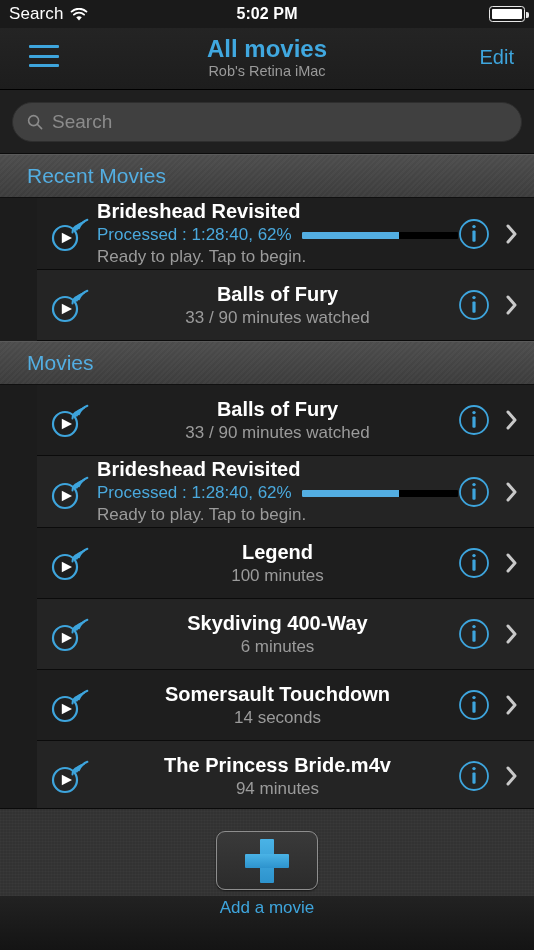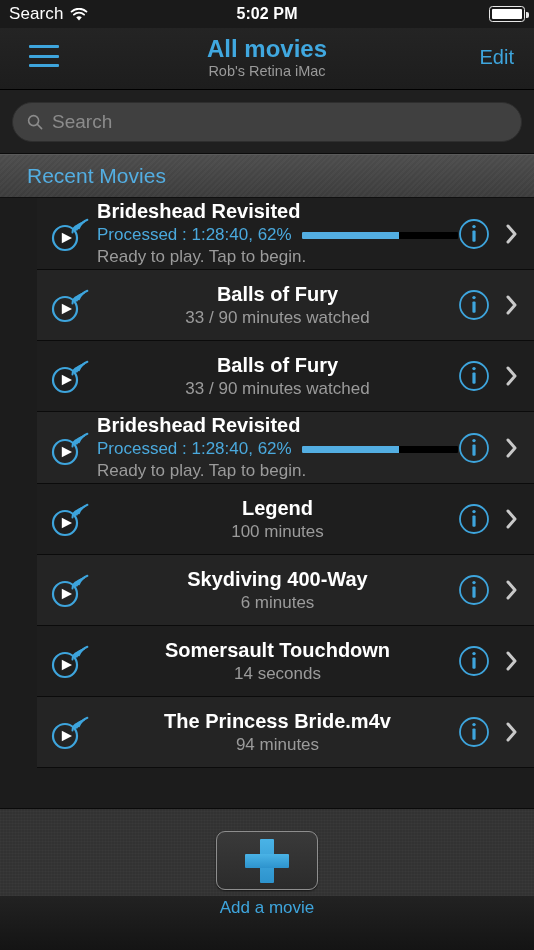--- a/index.html
+++ b/index.html
@@ -204,20 +204,21 @@
           <svg width="32" height="32" viewBox="0 0 32 32">
             <circle cx="16" cy="16" r="14" stroke="#3ea5dd" stroke-width="1.8" fill="none"></circle>
             <circle cx="16" cy="8.6" r="1.7" fill="#3ea5dd"></circle>
             <rect x="14.4" y="12.4" width="3.2" height="11.4" rx="1.1" fill="#3ea5dd"></rect>
           </svg>
         </div>
         <div class="chev"><svg width="16" height="26" viewBox="0 0 16 26">
             <path d="M4 5 L11 13 L4 21" stroke="#c9c9c9" stroke-width="3" fill="none" stroke-linecap="round" stroke-linejoin="round"></path>
           </svg></div>
       </div>
+      <div class="section">Movies</div>
       <div class="row short">
         <div class="playicon"><svg width="44" height="44" viewBox="0 0 44 44">
             <circle cx="18" cy="26" r="12" stroke="#3ea5dd" stroke-width="2.2" fill="none"></circle>
             <path d="M14.8 20.8 L25 26 L14.8 31.2 Z" fill="#ffffff"></path>
             <path d="M25.5 20.5 A8 8 0 0 1 30.5 13.5" stroke="#3ea5dd" stroke-width="2" fill="none" stroke-linecap="round"></path>
             <path d="M27.6 19.0 A10.6 10.6 0 0 1 34.0 11.5" stroke="#3ea5dd" stroke-width="2" fill="none" stroke-linecap="round"></path>
             <path d="M29.7 17.6 A13.2 13.2 0 0 1 37.3 9.6" stroke="#3ea5dd" stroke-width="2" fill="none" stroke-linecap="round"></path>
             <path d="M31.8 16.3 A15.8 15.8 0 0 1 40.4 7.8" stroke="#3ea5dd" stroke-width="2" fill="none" stroke-linecap="round"></path>
           </svg></div>
         <div class="rowbody">

